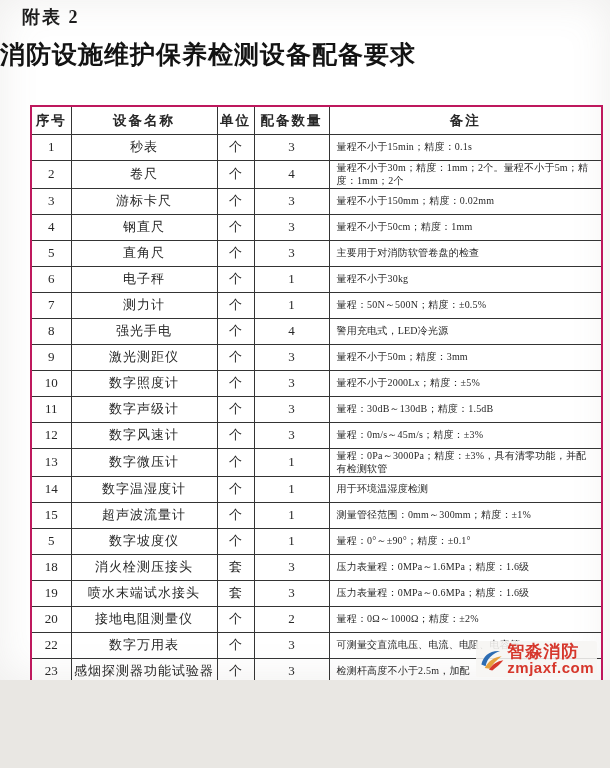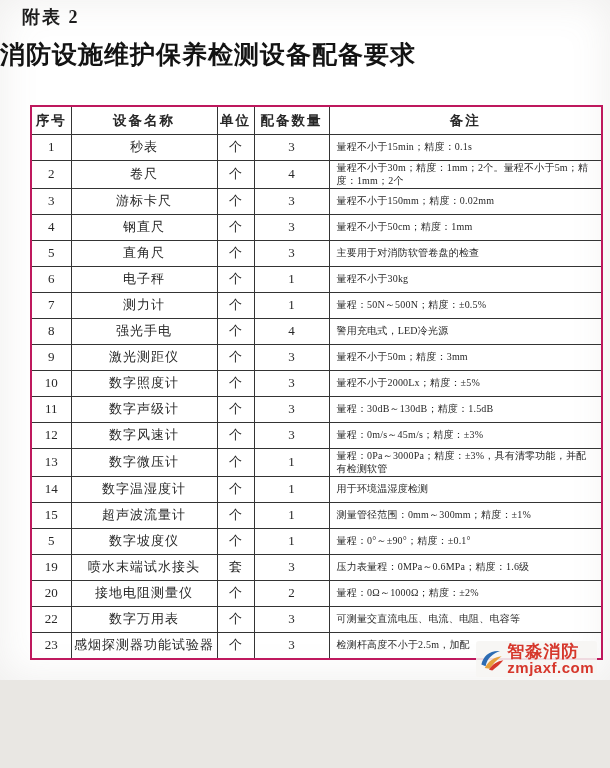--- a/index.html
+++ b/index.html
@@ -195,20 +195,27 @@
           <td class="remark">测量管径范围：0mm～300mm；精度：±1%</td>
         </tr>
         <tr>
           <td class="no">5</td>
           <td class="name">数字坡度仪</td>
           <td class="unit">个</td>
           <td class="qty">1</td>
           <td class="remark">量程：0°～±90°；精度：±0.1°</td>
         </tr>
         <tr>
+          <td class="no">18</td>
+          <td class="name">消火栓测压接头</td>
+          <td class="unit">套</td>
+          <td class="qty">3</td>
+          <td class="remark">压力表量程：0MPa～1.6MPa；精度：1.6级</td>
+        </tr>
+        <tr>
           <td class="no">19</td>
           <td class="name">喷水末端试水接头</td>
           <td class="unit">套</td>
           <td class="qty">3</td>
           <td class="remark">压力表量程：0MPa～0.6MPa；精度：1.6级</td>
         </tr>
         <tr>
           <td class="no">20</td>
           <td class="name">接地电阻测量仪</td>
           <td class="unit">个</td>

